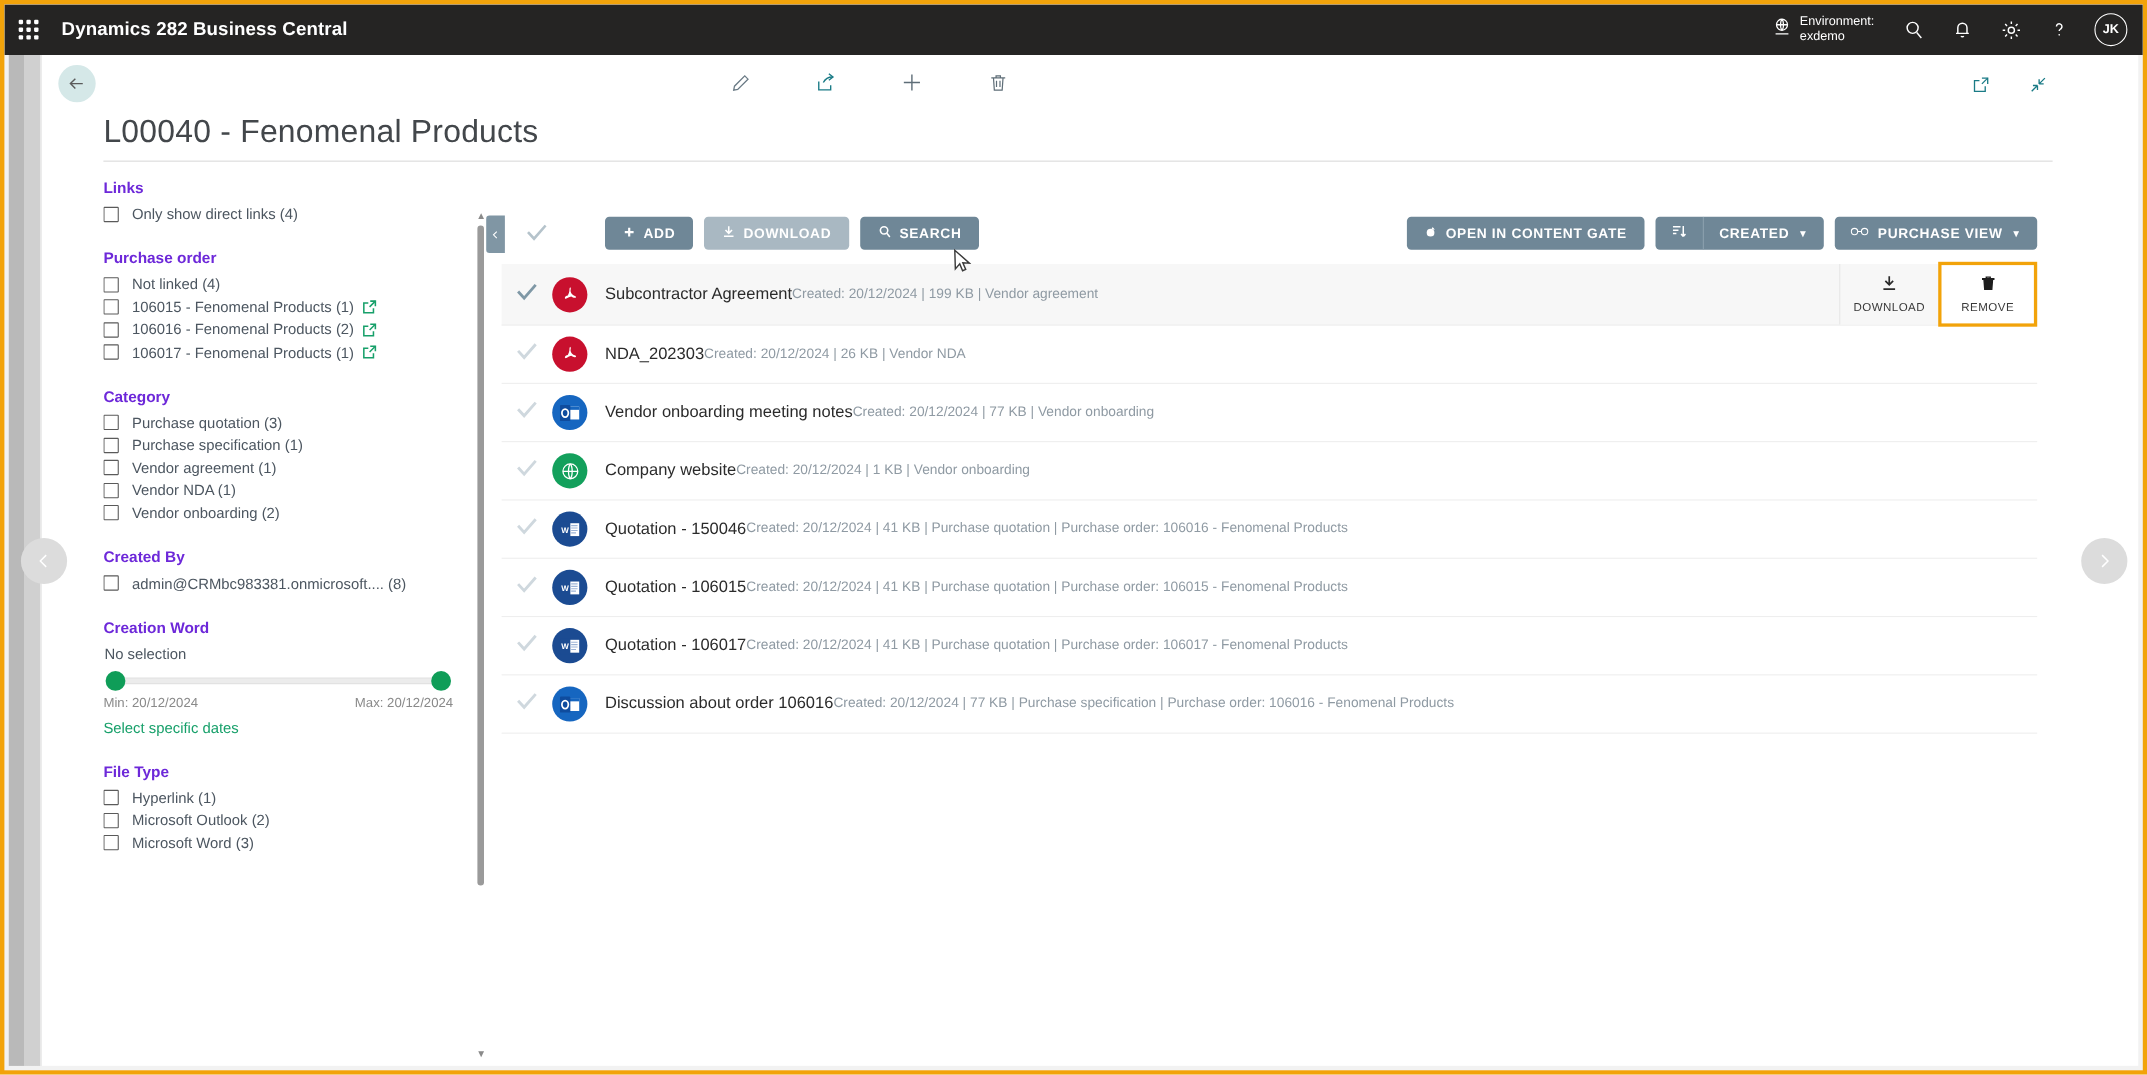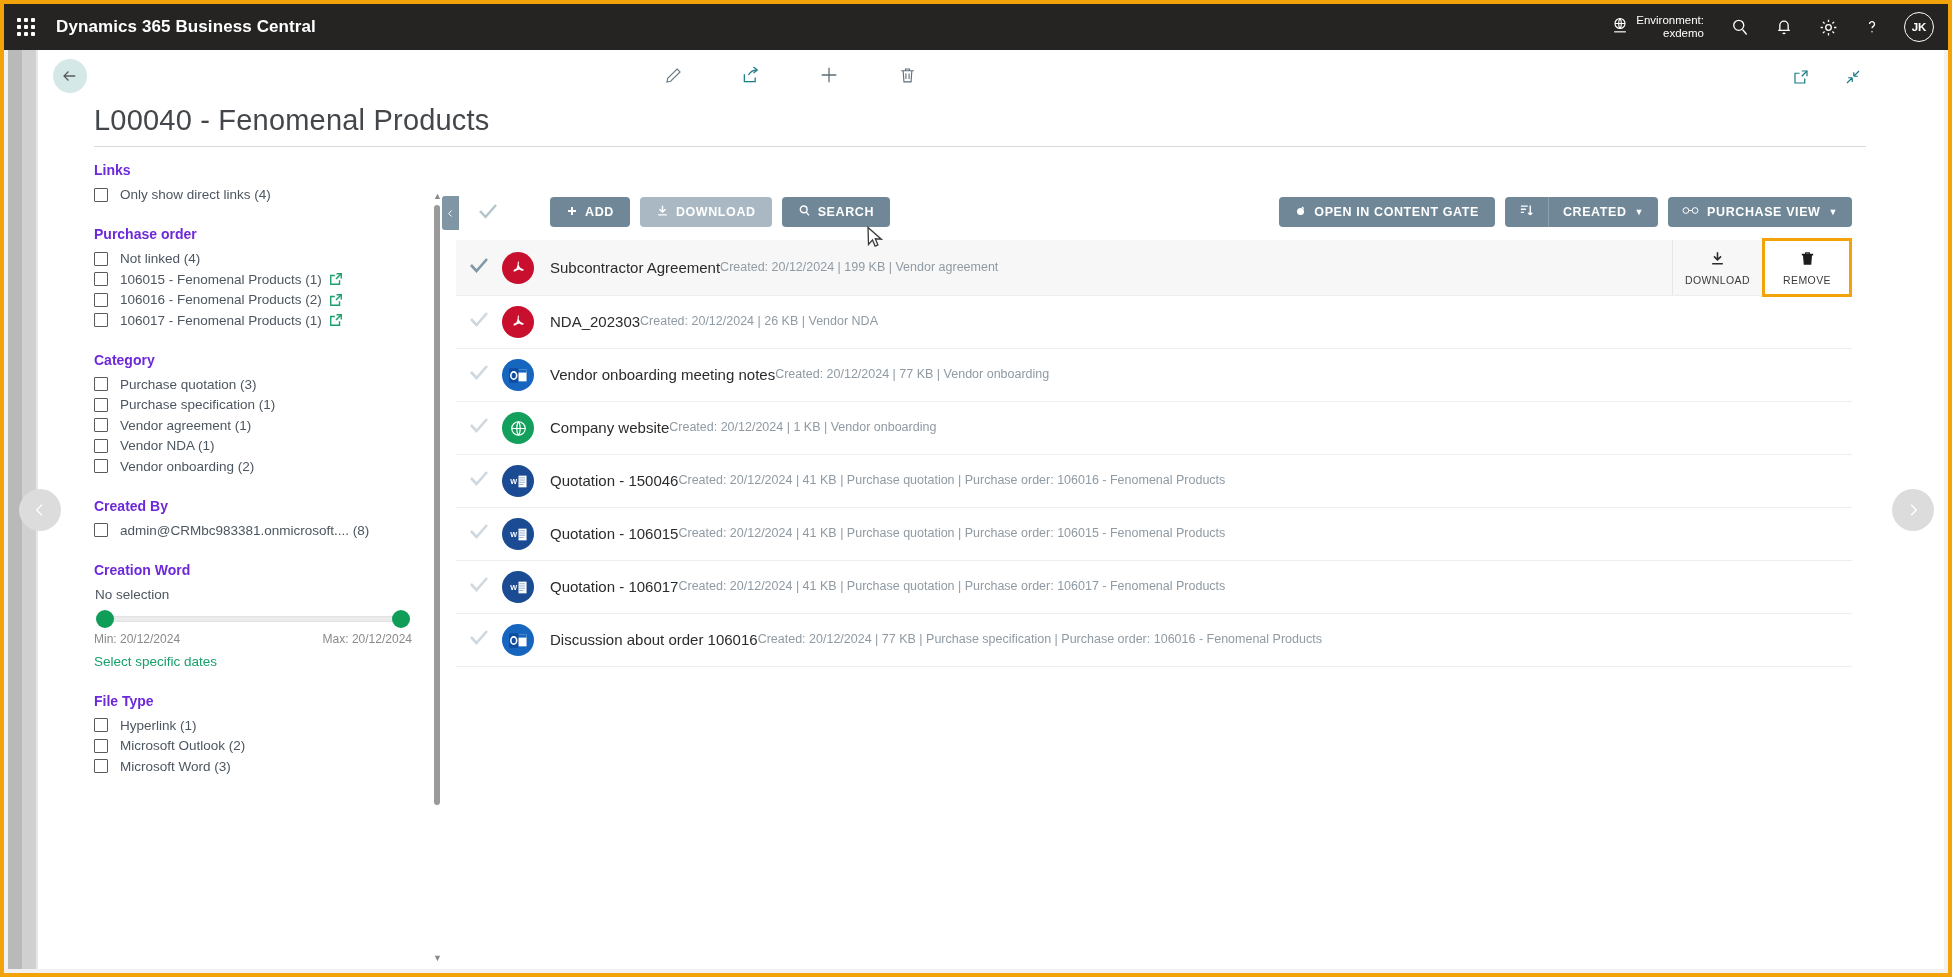--- a/index.html
+++ b/index.html
@@ -29,21 +29,21 @@
   .waffle-grid i { width: 4px; height: 4px; background: #ffffff; border-radius: 1px; display: block; }
   .app-title {
     color: #ffffff; font-size: 17px; font-weight: bold; letter-spacing: .1px;
     margin-left: 8px; white-space: nowrap;
   }
   .topbar-right {
     margin-left: auto; display: flex; align-items: center; height: 100%;
     padding-right: 14px;
   }
   .env-box { display: flex; align-items: center; color: #ffffff; font-size: 11.5px; line-height: 13px; margin-right: 14px; }
-  .env-text { margin-left: 6px; text-align: right; }
+  .env-text { margin-left: 6px; }
   .top-icon {
     width: 44px; height: 46px; display: flex; align-items: center; justify-content: center;
     color: #ffffff; cursor: pointer;
   }
   .avatar {
     width: 30px; height: 30px; border-radius: 50%; border: 1.5px solid #ffffff;
     color: #ffffff; font-size: 11.5px; font-weight: bold;
     display: flex; align-items: center; justify-content: center;
     margin-left: 10px; cursor: pointer;
   }
@@ -233,21 +233,21 @@
           <i></i>
           <i></i>
           <i></i>
           <i></i>
           <i></i>
           <i></i>
           <i></i>
           <i></i>
       </div>
     </div>
-    <div class="app-title">Dynamics 365 Business Central</div>
+    <div class="app-title">Dynamics 282 Business Central</div>
 
     <div class="topbar-right">
       <div class="env-box">
         <span>
           <svg width="20" height="20" viewBox="0 0 24 24" fill="none" stroke="#ffffff" stroke-width="1.4">
             <circle cx="12" cy="9" r="6"></circle>
               <path d="M6 9h12M12 3c2.2 2.2 2.2 9.8 0 12M12 3c-2.2 2.2-2.2 9.8 0 12"></path>
             <path d="M5 19h14"></path>
           </svg>
         </span>

